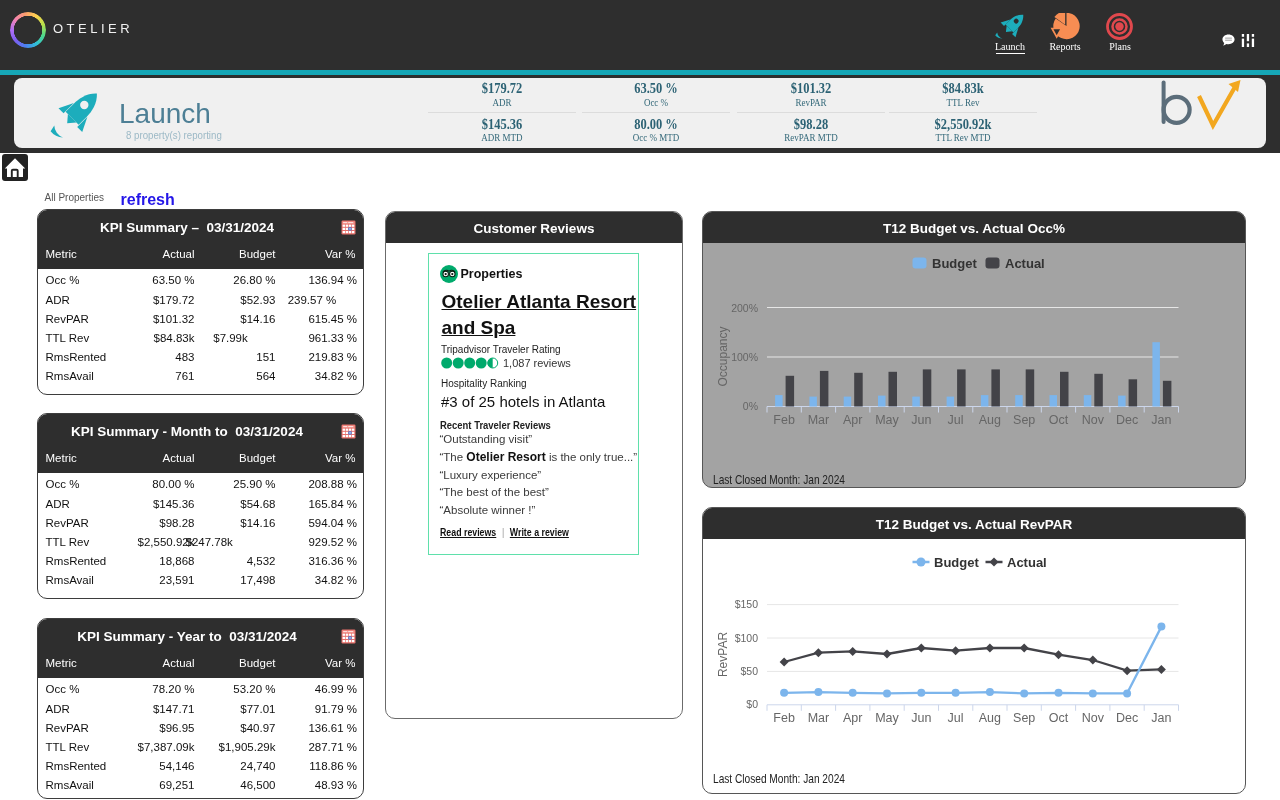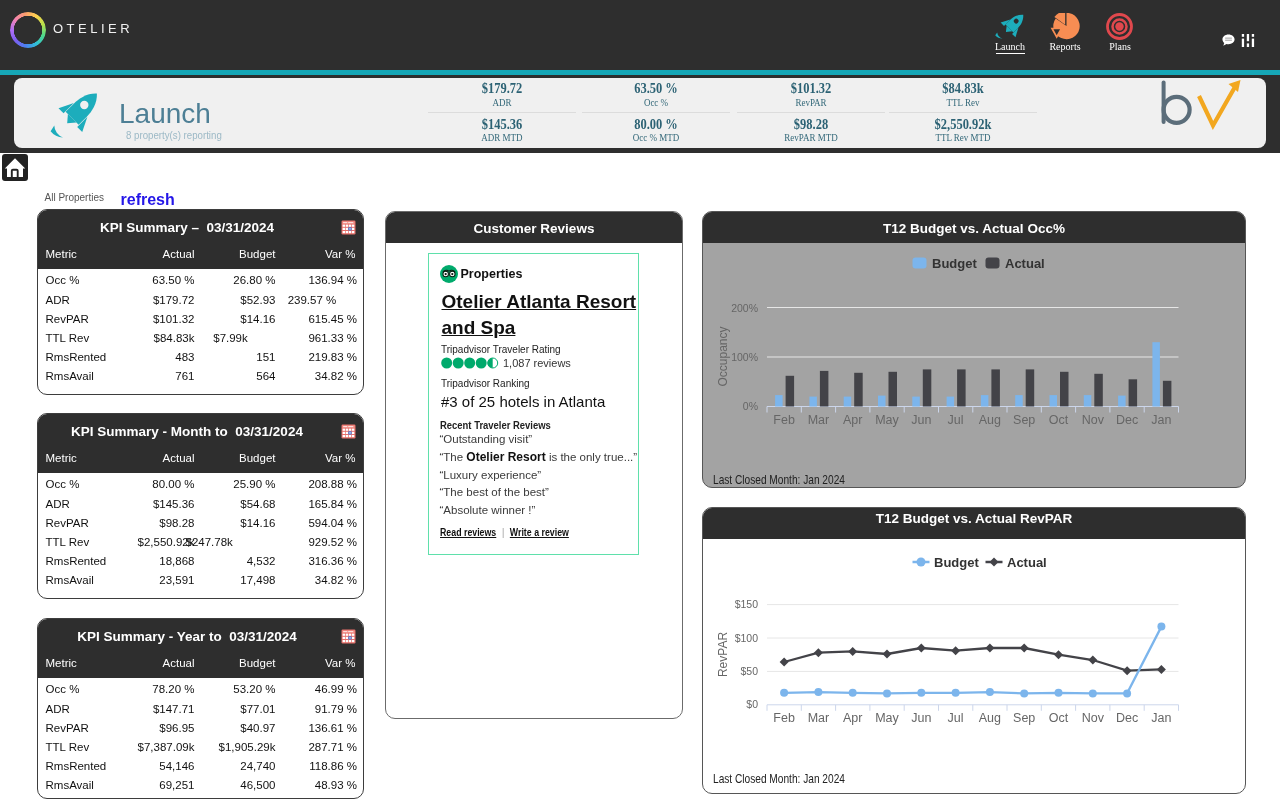--- a/index.html
+++ b/index.html
@@ -353,21 +353,21 @@
     <div class="abs" style="left:55px;top:131.5px;font-size:10px;color:#222;">Tripadvisor Traveler Rating</div>
     <svg class="abs" style="left:54.5px;top:145.3px;" width="58" height="12" viewBox="0 0 58 12">
       <circle cx="5.7" cy="6" r="5.5" fill="#00aa6c"></circle>
       <circle cx="17.2" cy="6" r="5.5" fill="#00aa6c"></circle>
       <circle cx="28.7" cy="6" r="5.5" fill="#00aa6c"></circle>
       <circle cx="40.2" cy="6" r="5.5" fill="#00aa6c"></circle>
       <circle cx="51.7" cy="6" r="5" fill="#fff" stroke="#00aa6c" stroke-width="1"></circle>
       <path d="M51.7 1 A5 5 0 0 0 51.7 11 Z" fill="#00aa6c"></path>
     </svg>
     <div class="abs" style="left:117px;top:145px;font-size:11px;color:#333;">1,087 reviews</div>
-    <div class="abs" style="left:55px;top:166px;font-size:10px;color:#222;">Tripadvisor Ranking</div>
+    <div class="abs" style="left:55px;top:166px;font-size:10px;color:#222;">Hospitality Ranking</div>
     <div class="abs" style="left:55px;top:180.5px;font-size:15px;color:#111;">#3 of 25 hotels in Atlanta</div>
     <div class="abs" style="left:54px;top:207px;font-size:10.5px;font-weight:bold;color:#222;transform:scaleX(0.9);transform-origin:left;">Recent Traveler Reviews</div>
     <div class="abs" style="left:53.5px;top:219px;font-size:11.5px;color:#3a3a3a;white-space:nowrap;">
       <div style="height:17.8px;line-height:17.8px;">“Outstanding visit”</div>
       <div style="height:17.8px;line-height:17.8px;">“The <span style="font-size:12px;font-weight:bold;color:#111;">Otelier Resort</span> is the only true...”</div>
       <div style="height:17.8px;line-height:17.8px;">“Luxury experience”</div>
       <div style="height:17.8px;line-height:17.8px;">“The best of the best”</div>
       <div style="height:17.8px;line-height:17.8px;">“Absolute winner !”</div>
     </div>
     <div class="abs" style="left:54px;top:314px;font-size:11px;font-weight:bold;color:#111;transform:scaleX(0.8);transform-origin:left;white-space:nowrap;">
@@ -440,21 +440,21 @@
         <text x="321.2" y="180.5" text-anchor="middle" font-size="12.5" fill="#666">Sep</text>
         <text x="355.5" y="180.5" text-anchor="middle" font-size="12.5" fill="#666">Oct</text>
         <text x="389.8" y="180.5" text-anchor="middle" font-size="12.5" fill="#666">Nov</text>
         <text x="424.1" y="180.5" text-anchor="middle" font-size="12.5" fill="#666">Dec</text>
         <text x="458.4" y="180.5" text-anchor="middle" font-size="12.5" fill="#666">Jan</text>
     </svg>
     <div class="abs" style="left:10px;top:260px;font-size:13px;color:#222;transform:scaleX(0.78);transform-origin:left;">Last Closed Month: Jan 2024</div>
   </div>
   <div class="abs" style="left:702px;top:506.5px;width:544px;height:287.5px;border:1.5px solid #565656;border-radius:10px;overflow:hidden;background:#fff;">
     <div class="dark" style="height:31.5px;">
-        <div class="card-title" style="padding-top:3px;">T12 Budget vs. Actual RevPAR</div>
+        <div class="card-title" style="padding-top:9px;">T12 Budget vs. Actual RevPAR</div>
       </div>
     <svg width="541" height="252" viewBox="0 0 541 252" style="display:block;">
       <line x1="209.5" y1="23" x2="226.5" y2="23" stroke="#7cb5ec" stroke-width="2.5"></line>
       <circle cx="218" cy="23" r="4.5" fill="#7cb5ec"></circle>
       <text x="231" y="27.5" font-size="13" font-weight="bold" fill="#333">Budget</text>
       <line x1="282.5" y1="23" x2="299.5" y2="23" stroke="#434348" stroke-width="2.5"></line>
       <path d="M291 18.5 L295.5 23 L291 27.5 L286.5 23 Z" fill="#434348"></path>
       <text x="304" y="27.5" font-size="13" font-weight="bold" fill="#333">Actual</text>
       <text transform="translate(23.5,115.5) rotate(-90)" text-anchor="middle" font-size="12" fill="#666">RevPAR</text>
       <line x1="64.0" y1="165.8" x2="475.5" y2="165.8" stroke="#ccd6eb"></line>

